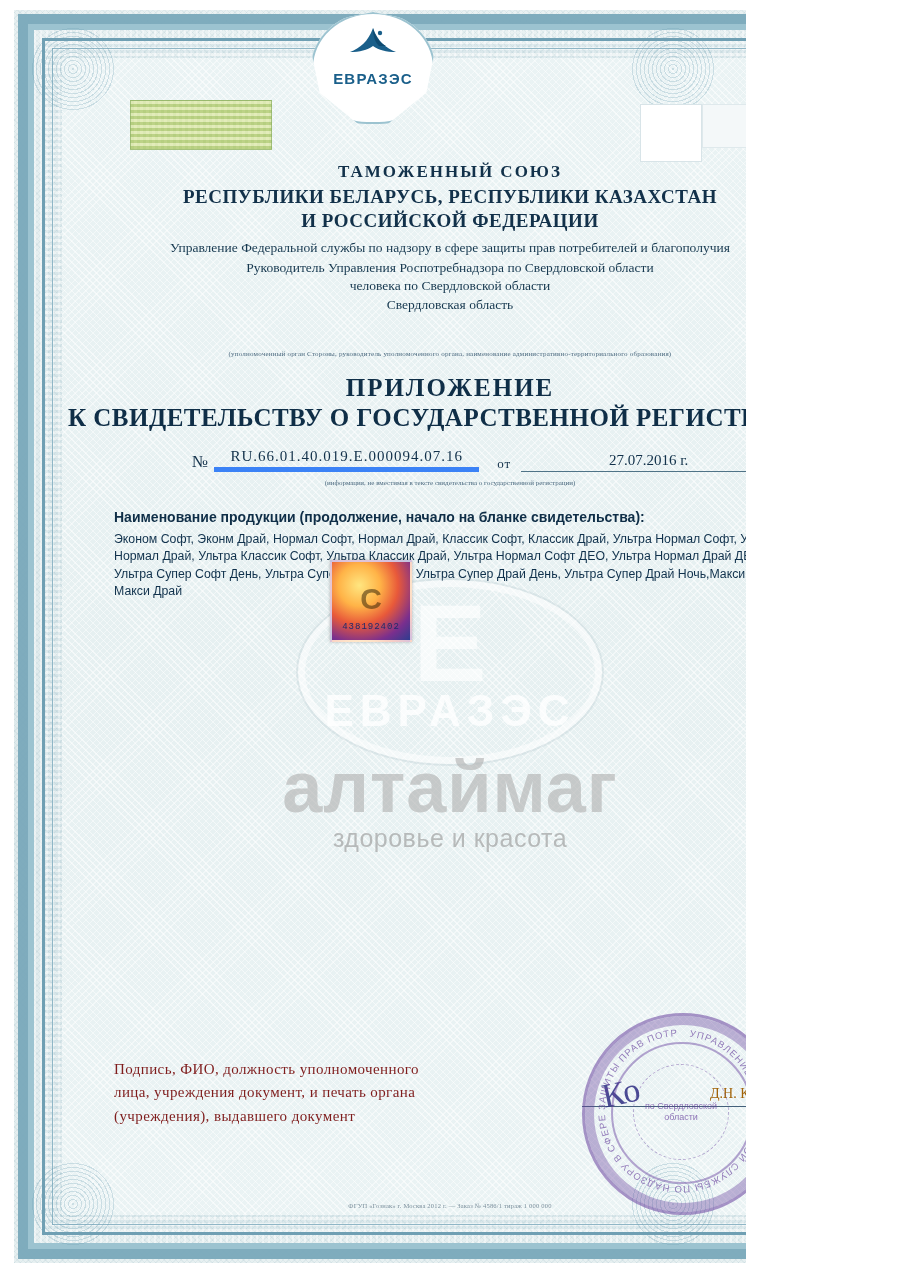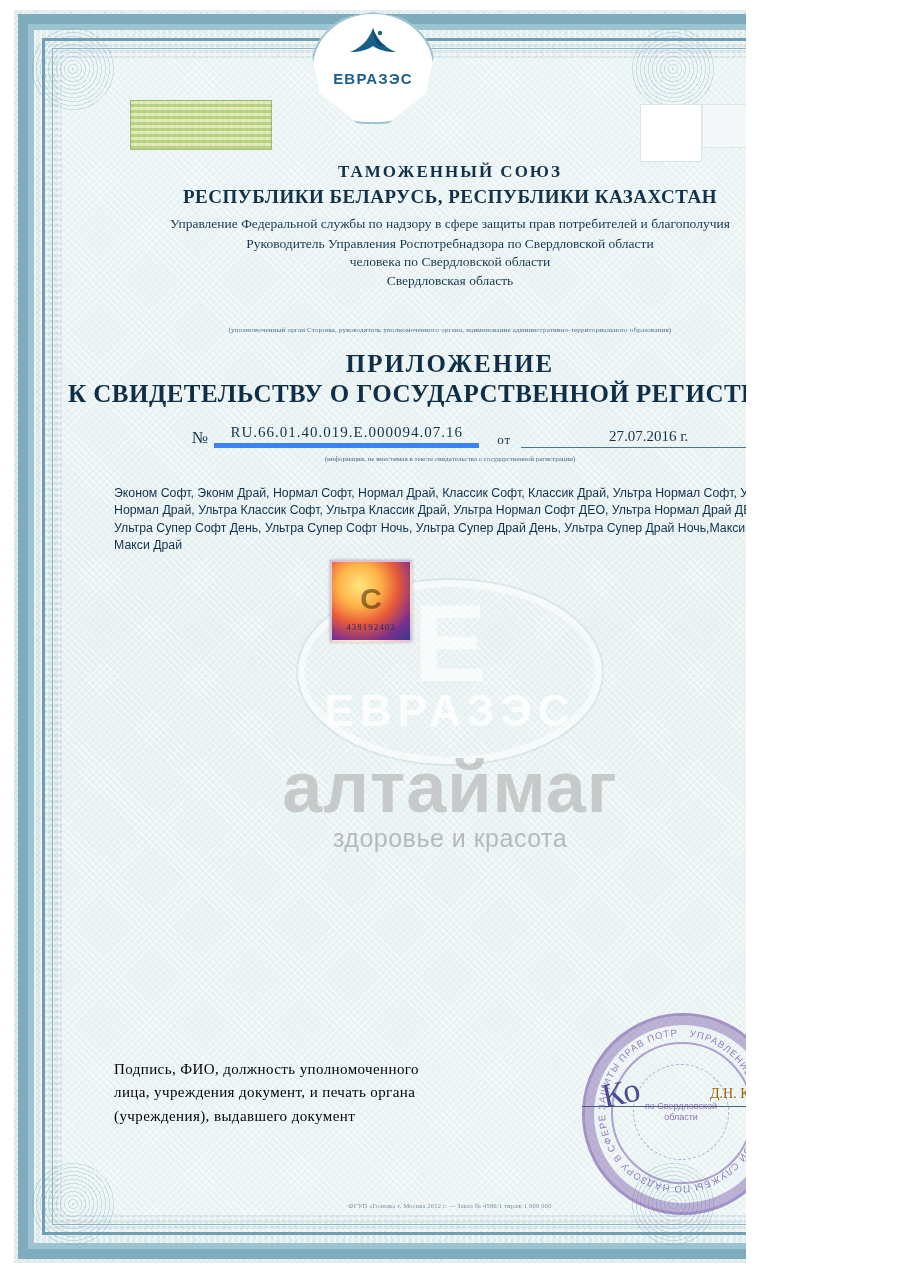--- a/index.html
+++ b/index.html
@@ -354,21 +354,21 @@
     background:
       radial-gradient(circle at 35% 30%, #ffe680 0%, #ffb347 28%, #e8593a 52%, #7a2f8e 78%, #2d3c8f 100%);
     border: 2px solid rgba(255,255,255,0.7);
     box-shadow: 0 0 3px rgba(0,0,0,0.25);
   }
   .holo-sticker .holo-code {
     position: absolute;
     bottom: 8px;
     left: 0; right: 0;
     text-align: center;
-    font-family: Liberation Serif, serif;
+    font-family: Liberation Mono, monospace;
     font-size: 9px;
     color: #1d2a6b;
     letter-spacing: 1px;
   }
   .holo-sticker .holo-letter {
     position: absolute;
     left: 0; right: 0;
     top: 20px;
     text-align: center;
     font-family: "Liberation Sans", sans-serif;
@@ -378,21 +378,21 @@
   }
 
   
   .sig-block {
     position: absolute;
     left: 52px;
     top: 1000px;
     width: 420px;
     font-size: 15px;
     line-height: 1.55;
-    color: #000000;
+    color: #7f1d1d;
     letter-spacing: .4px;
   }
   .sig-line {
     position: absolute;
     left: 520px;
     top: 1048px;
     width: 236px;
     border-bottom: 1px solid #44607a;
   }
   .sig-name {
@@ -497,39 +497,41 @@
       <circle cx="34" cy="11" r="2.2" fill="#1a5f8a"></circle>
     </svg>
     <div class="emblem-text">ЕВРАЗЭС</div>
   </div>
 
   <div class="content">
 
     <div class="hdr">
       <div class="hdr-line1">ТАМОЖЕННЫЙ СОЮЗ</div>
       <div class="hdr-line2">РЕСПУБЛИКИ БЕЛАРУСЬ, РЕСПУБЛИКИ КАЗАХСТАН</div>
+      <div class="hdr-line3">И РОССИЙСКОЙ ФЕДЕРАЦИИ</div>
       <div class="org-line">Управление Федеральной службы по надзору в сфере защиты прав потребителей и благополучия</div>
       <div class="org-line" style="margin-top:2px">Руководитель Управления Роспотребнадзора по Свердловской области</div>
       <div class="org-line" style="margin-top:0">человека по Свердловской области</div>
       <div class="org-line" style="margin-top:0">Свердловская область</div>
       <div class="caption-small">(уполномоченный орган Стороны, руководитель уполномоченного органа, наименование административно-территориального образования)</div>
     </div>
 
     <div class="title-1">ПРИЛОЖЕНИЕ</div>
     <div class="title-2">К СВИДЕТЕЛЬСТВУ О ГОСУДАРСТВЕННОЙ РЕГИСТРАЦИИ</div>
 
     <div class="num-row">
       <span class="num-sym">№</span>
       <span class="num-value">RU.66.01.40.019.Е.000094.07.16</span>
       <span class="num-ot">от</span>
       <span class="num-date">27.07.2016 г.</span>
     </div>
     <div class="num-caption">(информация, не вместимая в тексте свидетельства о государственной регистрации)</div>
 
     <div class="prod-block">
+      <div class="prod-label">Наименование продукции (продолжение, начало на бланке свидетельства):</div>
       <div class="prod-text">Эконом Софт, Эконм Драй, Нормал Софт, Нормал Драй, Классик Софт, Классик Драй, Ультра Нормал Софт, Ультра Нормал Драй, Ультра Классик Софт, Ультра Классик Драй, Ультра Нормал Софт ДЕО, Ультра Нормал Драй ДЕО, Ультра Супер Софт День, Ультра Супер Софт Ночь, Ультра Супер Драй День, Ультра Супер Драй Ночь,Макси Софт, Макси Драй</div>
     </div>
 
     <div class="wm">
       <div class="wm-ring"></div>
       <div class="wm-e">E</div>
       <div class="wm-eac">ЕВРАЗЭС</div>
       <div class="wm-brand">алтаймаг</div>
       <div class="wm-sub">здоровье и красота</div>
     </div>

